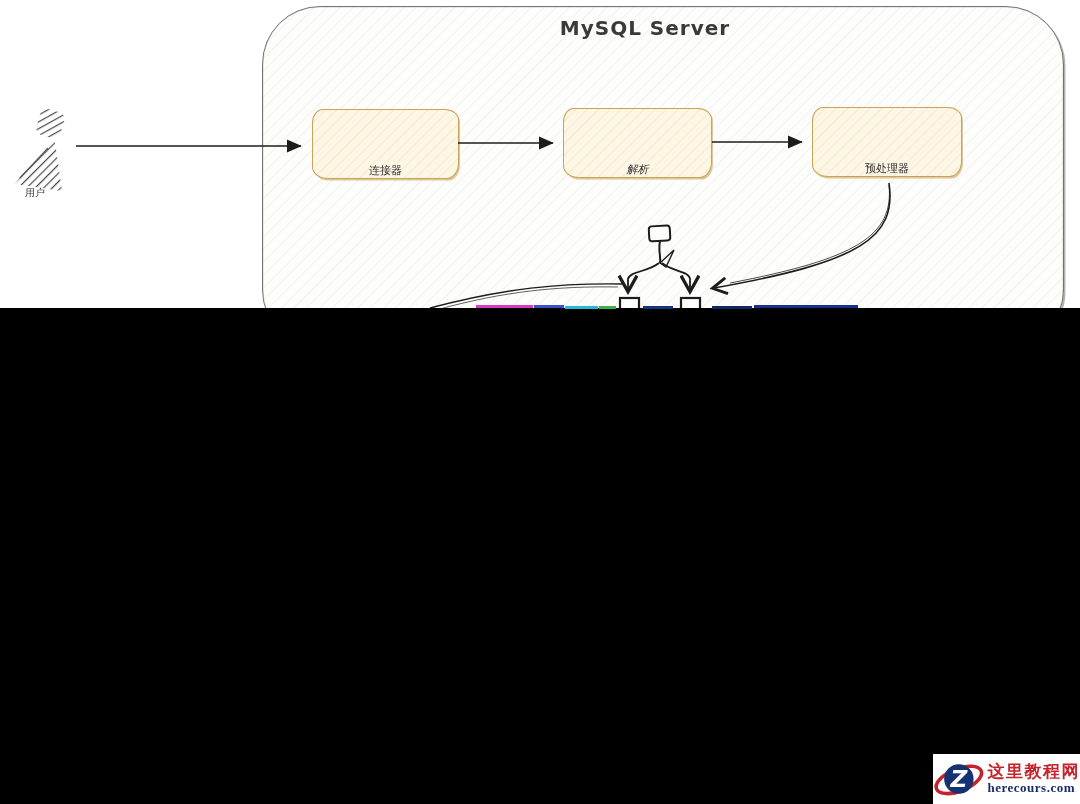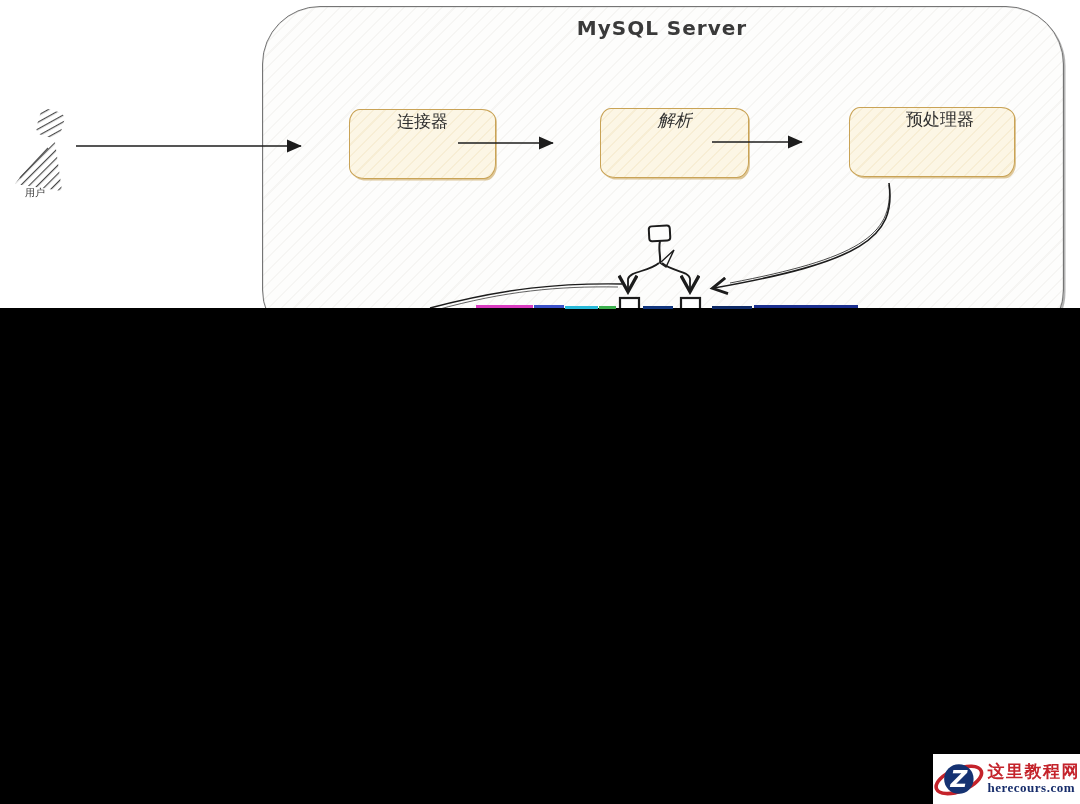--- a/index.html
+++ b/index.html
@@ -12,39 +12,39 @@
   .server-box{
     position:absolute;left:262px;top:6px;width:800px;height:340px;
     border:1.6px solid #757575;
     border-radius:58px;
     box-shadow:2px 2px 0 -0.5px rgba(120,120,120,.55), inset 0 0 0 0.5px rgba(140,140,140,.35);
     background:
       repeating-linear-gradient(135deg, rgba(125,115,95,.055) 0px, rgba(125,115,95,.055) 1.5px, transparent 1.5px, transparent 9px),
       #fdfdfc;
   }
   .server-title{
-    position:absolute;left:262px;top:16px;width:800px;
+    position:absolute;left:245px;top:16px;width:800px;
     text-align:center;font-size:20px;font-weight:bold;color:#3a3a3a;
     letter-spacing:1px;
   }
   
   .node{
     position:absolute;height:68px;
     border:1.7px solid #c9a356;
     border-radius:11px 14px 12px 16px / 14px 11px 16px 12px;
     box-shadow:1.5px 2px 0 -0.5px rgba(201,163,86,.6);
     background:
       repeating-linear-gradient(135deg, rgba(205,165,70,.10) 0px, rgba(205,165,70,.10) 1.5px, transparent 1.5px, transparent 8px),
       #fcf6e5;
-    display:flex;align-items:flex-start;justify-content:center;
-    font-size:17px;color:#2e2e2e;margin-left:37px;
+    display:flex;align-items:flex-end;justify-content:center;
+    font-size:11px;color:#2e2e2e;
   }
   .node-connector{left:312px;top:109px;width:145px;}
   .node-parser{left:563px;top:108px;width:147px;font-style:italic;}
-  .node-preprocessor{left:812px;top:107px;width:148px;padding-left:16px;}
+  .node-preprocessor{left:812px;top:107px;width:148px;}
   
   .user-figure{position:absolute;left:8px;top:104px;}
   .user-label{
     position:absolute;left:4px;top:186px;width:62px;text-align:center;
     font-size:10px;color:#333;
   }
   
   .connectors{position:absolute;left:0;top:0;width:1080px;height:804px;pointer-events:none;}
   
   .censor-band{position:absolute;left:0;top:308px;width:1080px;height:496px;background:#000;}

